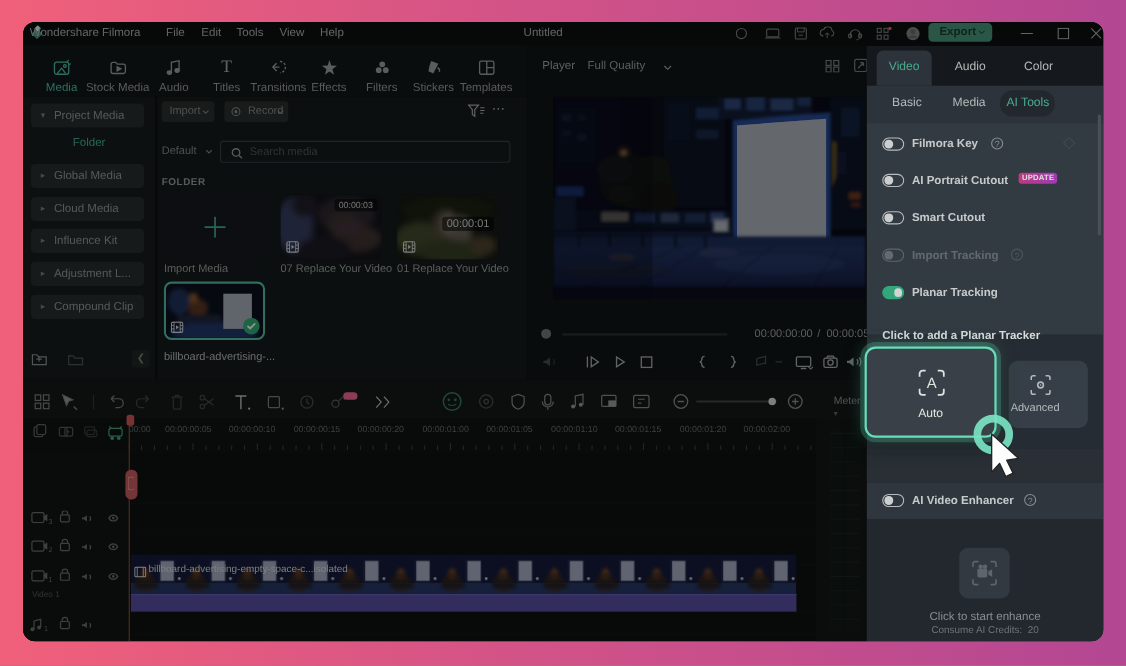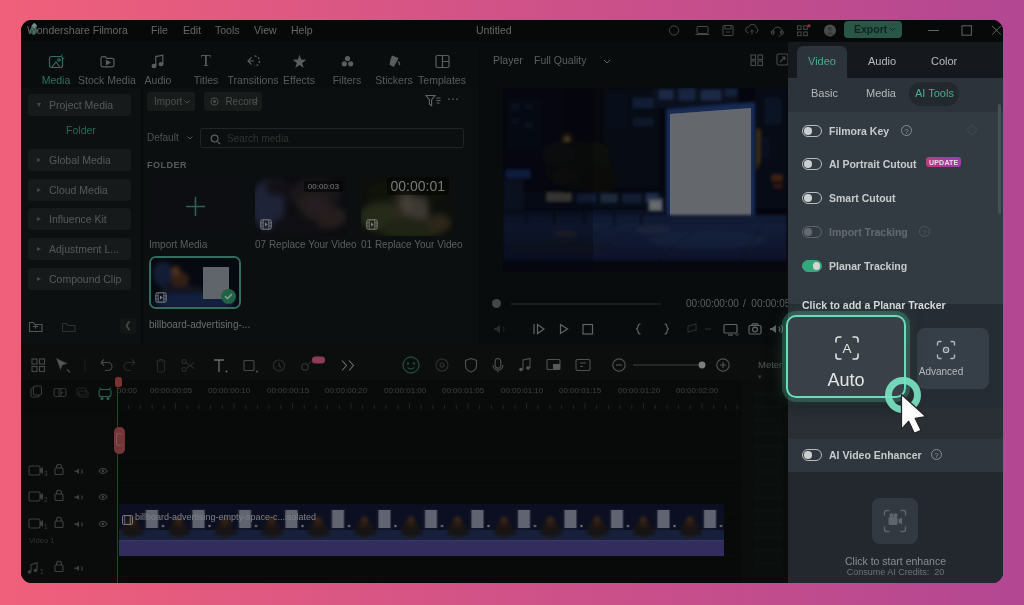--- a/index.html
+++ b/index.html
@@ -245,21 +245,21 @@
               <ellipse cx="46" cy="14" rx="40" ry="12" fill="#23280f"></ellipse>
               <ellipse cx="20" cy="40" rx="22" ry="15" fill="#556230"></ellipse>
               <ellipse cx="44" cy="30" rx="12" ry="16" fill="#6b5a44"></ellipse>
               <ellipse cx="58" cy="34" rx="10" ry="14" fill="#8d8071"></ellipse>
               <ellipse cx="46" cy="27" rx="6" ry="10" fill="#a2947e"></ellipse>
               <ellipse cx="50" cy="52" rx="32" ry="11" fill="#47512a"></ellipse>
               <ellipse cx="78" cy="46" rx="12" ry="9" fill="#6a5638"></ellipse>
             </g>
             <rect width="92" height="59" fill="#0a0d0c" opacity="0.35"></rect>
         </svg>
-        <div class="abs" style="right:4px;top:0;background:#00000088;border-radius:3px;color:#bdc1bd;font-size:14px;padding:1px 4px">00:00:01</div>
+        <div class="abs" style="right:4px;top:20px;background:#00000088;border-radius:3px;color:#bdc1bd;font-size:10px;padding:1px 4px">00:00:01</div>
         <svg class="abs" style="left:5px;top:42px" width="12" height="11" viewBox="0 0 12 11" fill="none" stroke="#c9cdc9" stroke-width="1">
             <rect x="0.8" y="0.8" width="10.4" height="9.4" rx="1.5"></rect>
             <path d="M3.2 0.8v9.4M8.8 0.8v9.4M0.8 3.8h2.4M0.8 7h2.4M8.8 3.8h2.4M8.8 7h2.4" stroke-width="0.8"></path>
             <path d="M5 3.6l2.6 1.9L5 7.4z" fill="#c9cdc9" stroke="none"></path>
           </svg>
       </div>
       <div class="abs" style="left:340px;top:151px;color:#8f9591;font-size:10px">01 Replace Your Video</div>
 
       <div class="abs" style="left:128px;top:168px;width:92px;height:53px;border:2px solid #4fae93;border-radius:7px;overflow:hidden;background:#0a0d14">
         <svg width="88" height="49" viewBox="0 0 88 49">
@@ -724,21 +724,21 @@
       <div class="abs" style="left:0px;top:513px;width:215px;text-align:center;color:#9aa2a6;font-size:10.5px">Click to start enhance</div>
       <div class="abs" style="left:0px;top:525px;width:215px;text-align:center;color:#7b8387;font-size:9px">Consume AI Credits:&nbsp; 20</div>
       <div class="abs" style="left:210px;top:62px;width:3px;height:110px;background:#525a61;border-radius:2px"></div>
     </div>
 
     <div class="abs" style="left:765px;top:295px;width:120px;height:83px;background:#394047;border:2.5px solid #68ddb9;border-radius:10px;box-shadow:0 0 0 4px rgba(104,221,185,0.22), 0 0 16px rgba(104,221,185,0.30), 0 6px 18px rgba(0,0,0,0.55);z-index:45">
       <svg class="abs" style="left:46px;top:18px" width="26" height="26" viewBox="0 0 26 26" fill="none" stroke="#dfe3df" stroke-width="1.6">
         <path d="M2 7.5V4.6a2.6 2.6 0 0 1 2.6-2.6h2.9M18.5 2h2.9A2.6 2.6 0 0 1 24 4.6v2.9M24 18.5v2.9a2.6 2.6 0 0 1-2.6 2.6h-2.9M7.5 24H4.6A2.6 2.6 0 0 1 2 21.4v-2.9"></path>
         <text x="13" y="18" text-anchor="middle" font-size="13.5" fill="#dfe3df" stroke="none" font-family="Liberation Sans, sans-serif">A</text>
       </svg>
-      <div class="abs" style="left:0;top:53px;width:116px;text-align:center;color:#e3e7e3;font-size:18px">Auto</div>
+      <div class="abs" style="left:0;top:53px;width:116px;text-align:center;color:#e3e7e3;font-size:11px">Auto</div>
     </div>
     <div class="abs" style="left:864px;top:357px;width:36px;height:36px;border-radius:50%;border:7px solid #79e2c2;opacity:0.92;z-index:46"></div>
     <svg class="abs" style="left:878px;top:373px;z-index:47" width="36" height="42" viewBox="0 0 36 42">
       <path d="M2.5 1.5l24.5 22.2-10.8 1.7 5.8 11.8-6.7 3-5.6-12-7.2 8z" fill="#fdfdfd" stroke="#222" stroke-width="1.2" stroke-linejoin="round"></path>
     </svg>
     <div class="abs" style="left:0;top:0;width:767px;height:563px;background:rgba(2,3,5,0.38);z-index:40;pointer-events:none"></div>
     <div class="abs" style="left:767px;top:0;width:215px;height:22px;background:rgba(2,3,5,0.38);z-index:40;pointer-events:none"></div>
     <div class="abs" style="left:767px;top:22px;width:215px;height:541px;background:rgba(2,3,5,0.12);z-index:40;pointer-events:none"></div>
   </div>
 </div>

